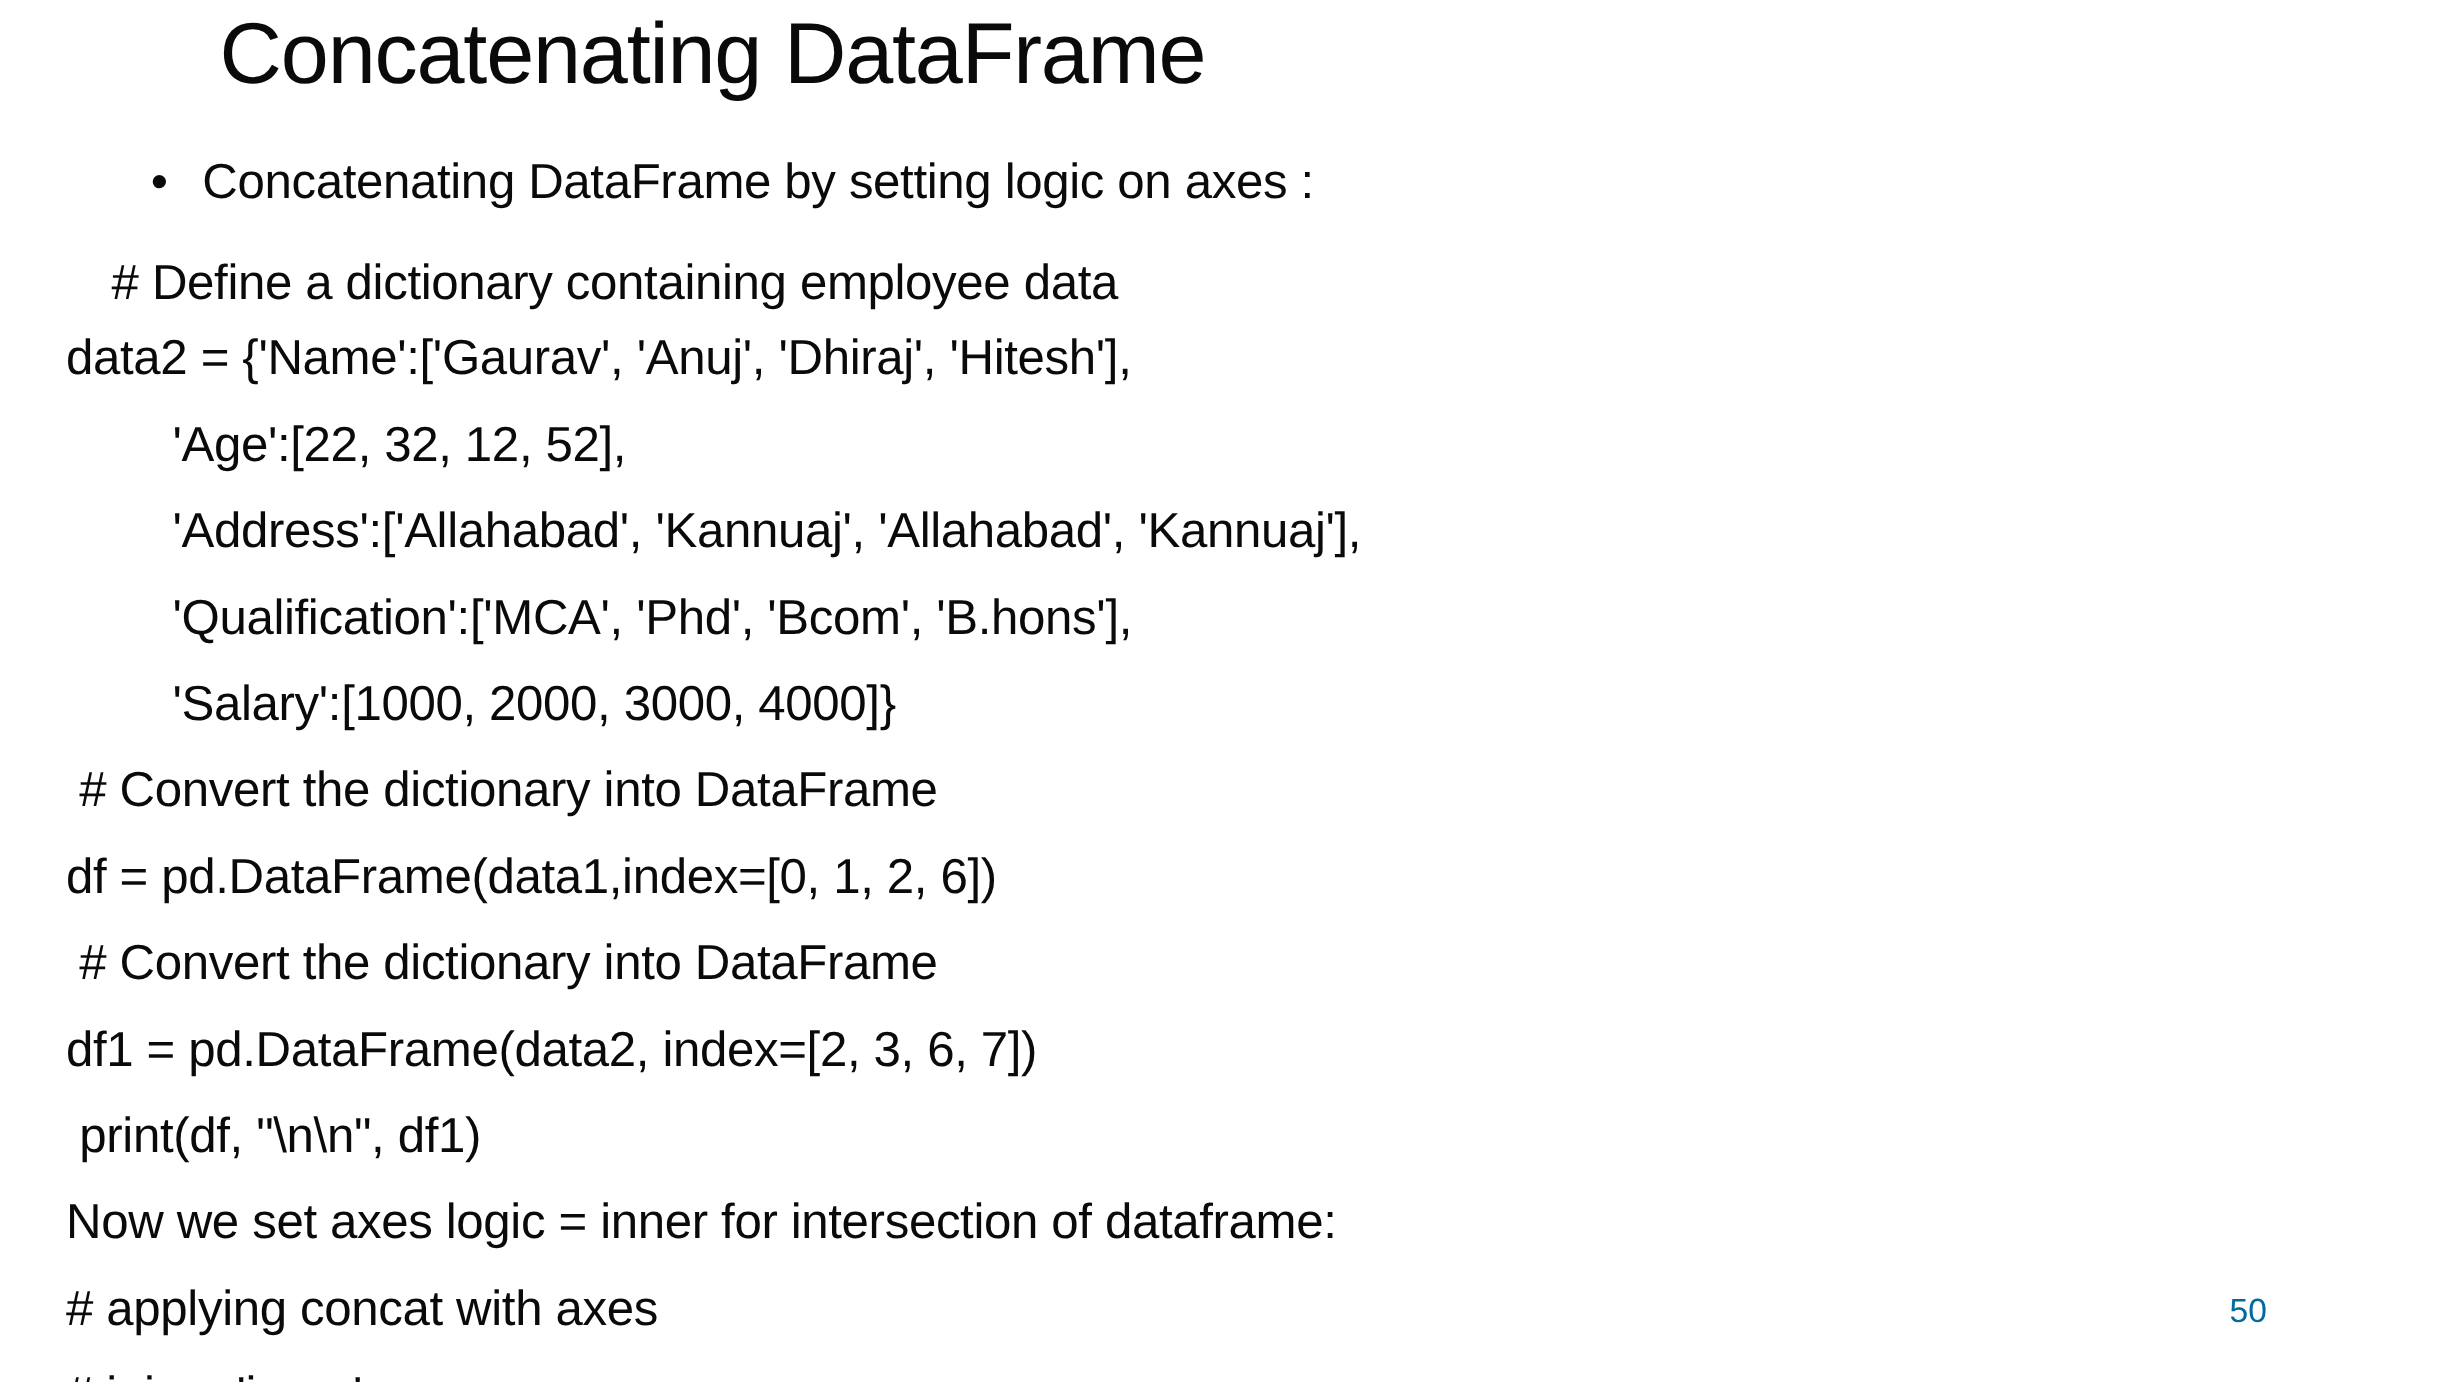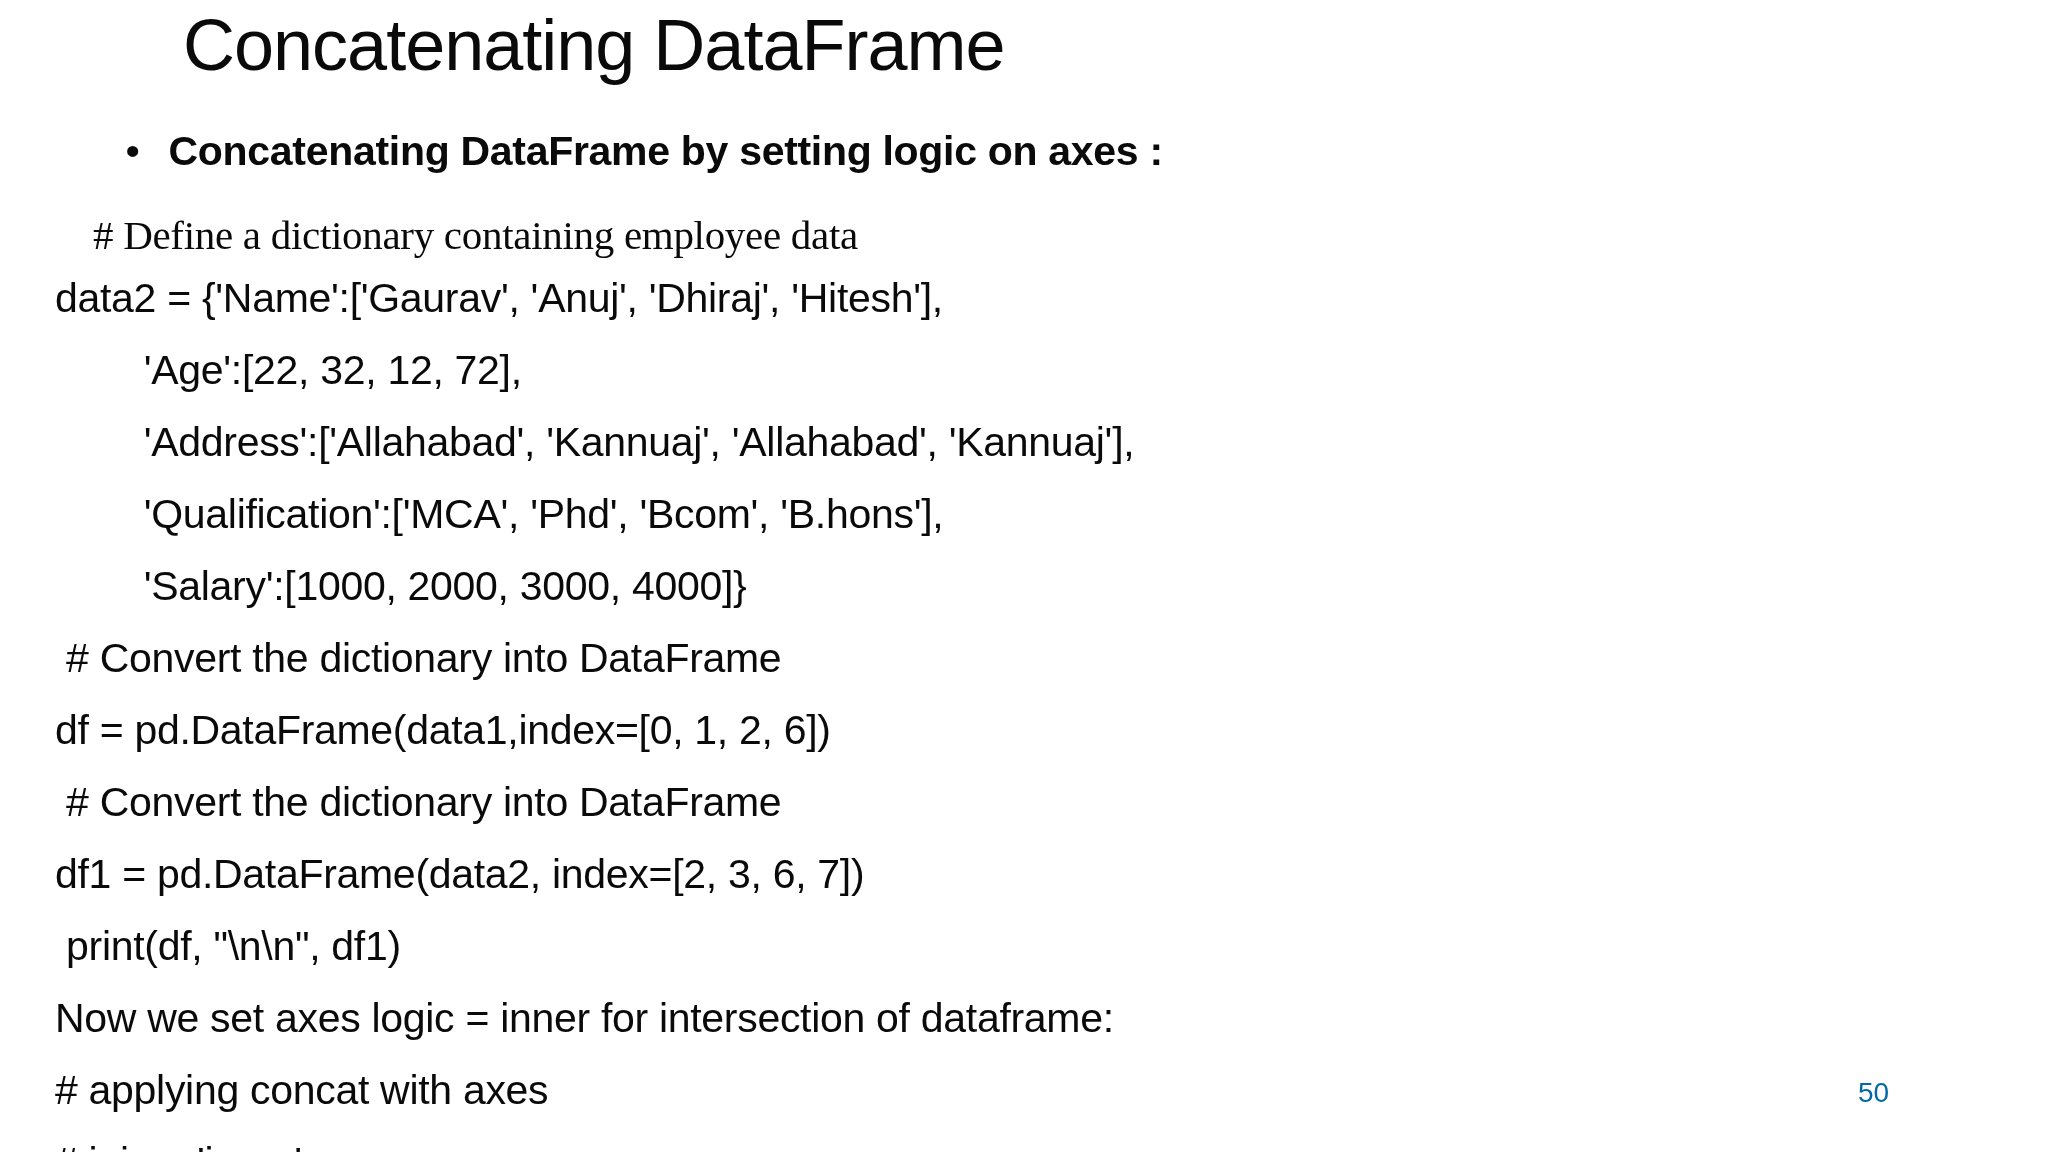--- a/index.html
+++ b/index.html
@@ -43,31 +43,30 @@
     letter-spacing: -0.3px;
   }
   .bullet-marker {
     display: inline-block;
     width: 47px;
     padding-left: 4px;
     box-sizing: border-box;
     font-weight: 400;
   }
   .bullet-text {
-    font-weight: 700;
+    font-weight: 400;
     text-align: center;
   }
   .define-line {
     font-size: 41px;
     line-height: 42px;
     padding-left: 38px;
     margin-bottom: 8px;
     white-space: pre;
     letter-spacing: -0.3px;
-    font-family: Liberation Serif, serif;
   }
   .code-line {
     font-size: 41px;
     line-height: 60px;
     white-space: pre;
     letter-spacing: -0.3px;
     margin-top: 12px;
   }
   .page-number {
     position: absolute;
@@ -87,21 +86,21 @@
 
   <div class="content">
 
     <div class="bullet-line">
       <span class="bullet-marker">•</span><span class="bullet-text">Concatenating DataFrame by setting logic on axes :</span>
     </div>
 
     <div class="define-line"># Define a dictionary containing employee data</div>
 
     <div class="code-line">data2 = {'Name':['Gaurav', 'Anuj', 'Dhiraj', 'Hitesh'],</div>
-    <div class="code-line">        'Age':[22, 32, 12, 72],</div>
+    <div class="code-line">        'Age':[22, 32, 12, 52],</div>
     <div class="code-line">        'Address':['Allahabad', 'Kannuaj', 'Allahabad', 'Kannuaj'],</div>
     <div class="code-line">        'Qualification':['MCA', 'Phd', 'Bcom', 'B.hons'],</div>
     <div class="code-line">        'Salary':[1000, 2000, 3000, 4000]}</div>
     <div class="code-line"> # Convert the dictionary into DataFrame</div>
     <div class="code-line">df = pd.DataFrame(data1,index=[0, 1, 2, 6])</div>
     <div class="code-line"> # Convert the dictionary into DataFrame</div>
     <div class="code-line">df1 = pd.DataFrame(data2, index=[2, 3, 6, 7])</div>
     <div class="code-line"> print(df, "\n\n", df1)</div>
     <div class="code-line">Now we set axes logic = inner for intersection of dataframe:</div>
     <div class="code-line"># applying concat with axes</div>

